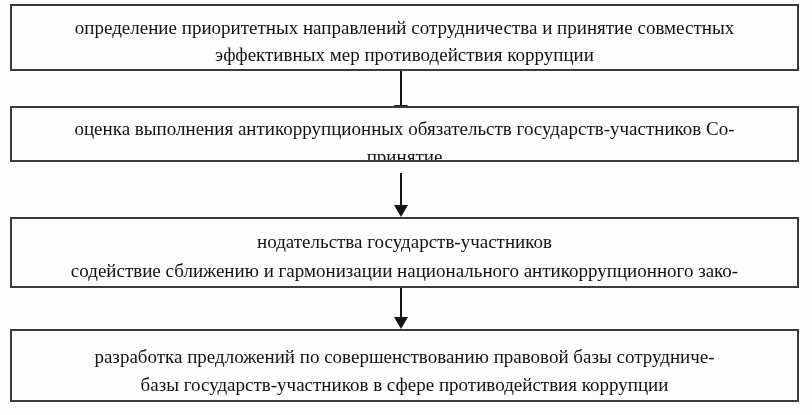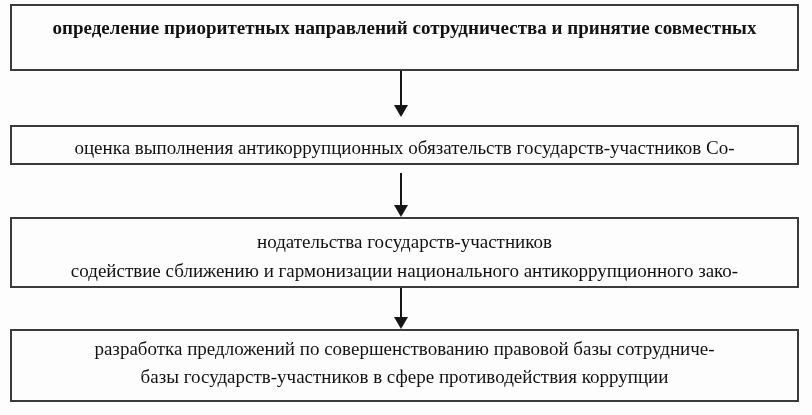--- a/index.html
+++ b/index.html
@@ -27,26 +27,26 @@
     border:2px solid var(--border-color);
     background:var(--bg-color);
     text-align:center;
     font-size:19px;
     overflow:hidden;
   }
   .box .line{
     line-height:28px;
     white-space:nowrap;
   }
-  .box1{top:4px;height:67px;padding-top:8px;font-weight:bold;}
+  .box1{top:4px;height:67px;padding-top:8px;}
   .box1 .line{line-height:27px;}
-  .box2{top:125px;height:40px;padding-top:7px;}
+  .box2{top:106px;height:56px;padding-top:7px;}
   .box3{top:217px;height:71px;padding-top:8px;}
   .box3 .line{line-height:29px;}
-  .box4{top:329px;height:73px;padding-top:4px;}
+  .box4{top:329px;height:73px;padding-top:12px;}
   .arrow{position:absolute;}
   .arrow .shaft{
     position:absolute;
     left:400px;
     width:2px;
     background:var(--arrow-color);
   }
   .arrow .head{
     position:absolute;
     left:394px;
@@ -62,30 +62,31 @@
   .arrow3 .shaft{top:288px;height:29px;}
   .arrow3 .head{top:317px;}
 </style>
 </head>
 <body>
 
 <div class="canvas">
 
   <div class="box box1">
     <div class="line">определение приоритетных направлений сотрудничества и принятие совместных</div>
+    <div class="line">эффективных мер противодействия коррупции</div>
   </div>
 
   <div class="arrow arrow1">
     <div class="shaft"></div>
     <div class="head"></div>
   </div>
 
   <div class="box box2">
     <div class="line">оценка выполнения антикоррупционных обязательств государств-участников Со-</div>
-    <div class="line">сближению</div>
+    <div class="line">принятие</div>
   </div>
 
   <div class="arrow arrow2">
     <div class="shaft"></div>
     <div class="head"></div>
   </div>
 
   <div class="box box3">
     <div class="line">нодательства государств-участников</div>
     <div class="line">содействие сближению и гармонизации национального антикоррупционного зако-</div>

